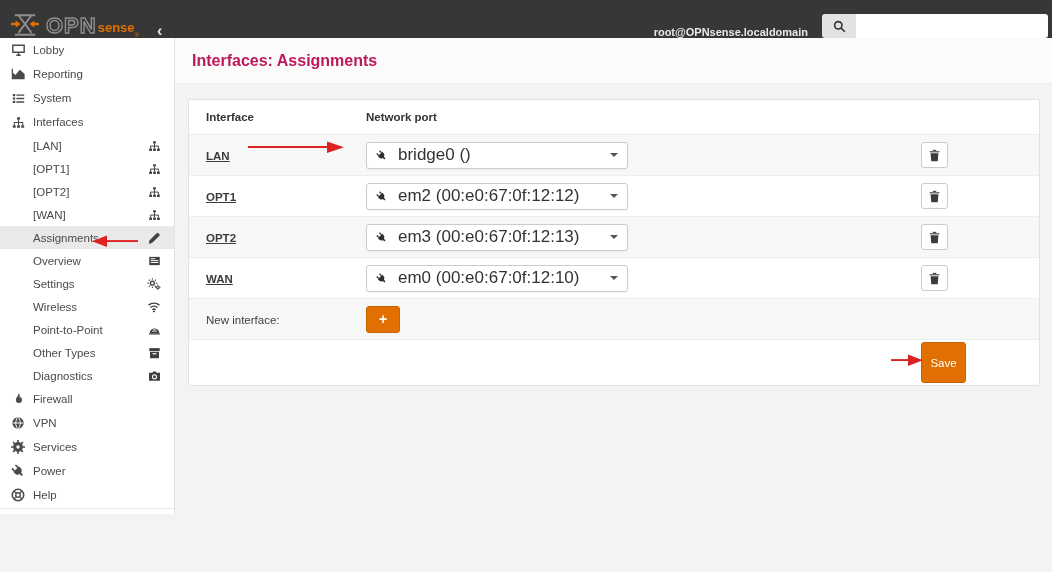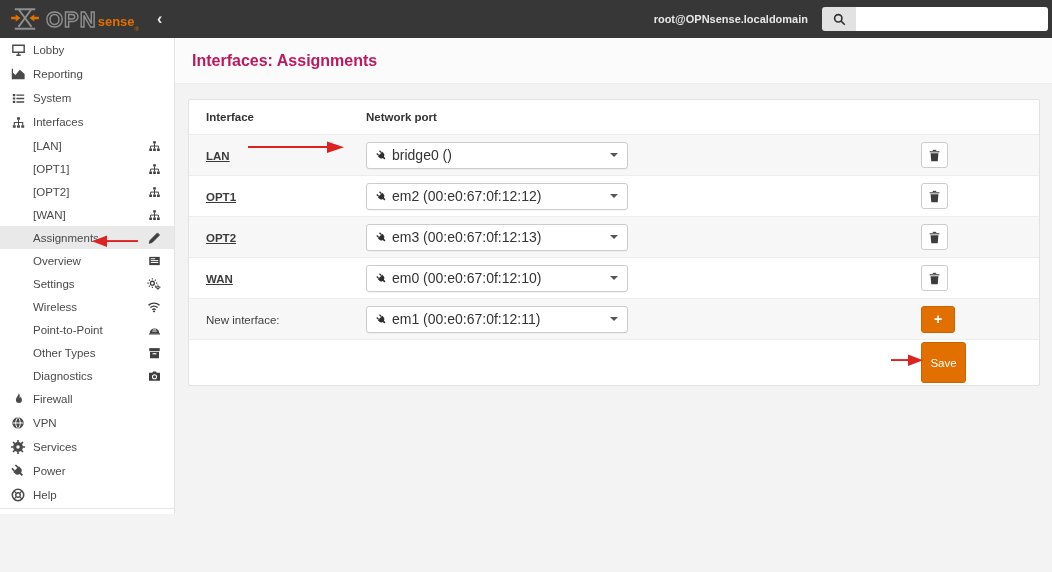--- a/index.html
+++ b/index.html
@@ -1,21 +1,21 @@
 <!DOCTYPE html>
 <html><head>
 <meta charset="utf-8">
 <style>
   * { margin:0; padding:0; box-sizing:border-box; }
   html,body { width:1052px; height:572px; }
   body { font-family:"Liberation Sans","DejaVu Sans",sans-serif; background:#fff; overflow:hidden; }
   .screen { position:relative; width:1052px; height:572px; background:#f3f3f3; }
 
   
-  .header { position:absolute; top:0; left:0; width:1052px; height:38px; background:#373737; display:flex; align-items:center; z-index:5; }
+  .header { position:absolute; top:0; left:0; width:1052px; height:38px; background:#373737; display:flex; align-items:flex-end; z-index:5; }
   .brand { display:flex; align-items:flex-end; margin-left:10px; }
   .brand-mark { width:30px; height:26px; margin-right:6px; }
   .brand-opn { font-size:22px; font-weight:bold; letter-spacing:1px; color:transparent; -webkit-text-stroke:1.4px #8f8f8f; line-height:24px; }
   .brand-sense { font-size:13px; font-weight:bold; color:#e17000; line-height:20px; margin-left:1px; }
   .brand-reg { font-size:6px; color:#e17000; vertical-align:top; }
   .collapse-btn { color:#e9e9e9; font-size:16px; font-weight:bold; margin-left:18px; cursor:pointer; line-height:14px; }
   .header-spacer { flex:1; }
   .header-user { color:#e8e8e8; font-size:11px; font-weight:bold; margin-right:14px; }
   .search-group { display:flex; width:226px; height:24px; margin-right:4px; border-radius:3px; overflow:hidden; }
   .search-addon { width:34px; background:#e2e2e2; display:flex; align-items:center; justify-content:center; }
@@ -41,21 +41,21 @@
   .col-iface { width:177px; padding-left:17px; }
   .col-port { flex:1; }
   .col-act { width:118px; }
   .t-row { display:flex; align-items:center; height:41px; border-top:1px solid #ededed; }
   .t-row.striped { background:#f7f7f7; }
   .iface-link { font-size:11.5px; font-weight:bold; color:#3b3b3b; text-decoration:underline; cursor:pointer; }
   .iface-plain { font-size:11.5px; color:#3f3f3f; }
 
   .select-box { width:262px; height:27px; background:#fff; border:1px solid #ccc; border-radius:3px; display:flex; align-items:center; padding:0 9px; cursor:pointer; box-shadow:0 1px 1px rgba(0,0,0,.04); }
   .select-box .plug { margin-right:5px; color:#2f2f2f; display:flex; transform:rotate(-45deg); }
-  .select-label { font-size:14px; color:#333; flex:1; }
+  .select-label { font-size:17px; color:#333; flex:1;margin-left:6px; }
   .caret { width:0; height:0; border-left:4px solid transparent; border-right:4px solid transparent; border-top:4px solid #555; }
 
   .btn-del { width:27px; height:26px; background:#fff; border:1px solid #ccc; border-radius:3px; display:flex; align-items:center; justify-content:center; cursor:pointer; color:#3c3c3c; }
   .btn-add { width:34px; height:27px; background:#e17000; border:1px solid #ca6400; border-radius:3px; color:#fff; font-size:14px; font-weight:bold; display:flex; align-items:center; justify-content:center; cursor:pointer; }
   .save-row { display:flex; align-items:center; height:46px; border-top:1px solid #ededed; }
   .btn-save { width:45px; height:41px; background:#e17000; border:1px solid #ca6400; border-radius:3px; color:#fff; font-size:11.5px; display:flex; align-items:center; justify-content:center; cursor:pointer; }
 
   
   .annot { position:absolute; z-index:9; pointer-events:none; }
 </style>
@@ -405,32 +405,20 @@
                 <path d="M4.8.8h4.4v1.4H4.8z" fill="currentColor"></path>
                 <path d="M.8 2.6h12.4v1.4H.8z" fill="currentColor"></path>
                 <path d="M2 5h10l-.9 10.4H2.9z" fill="currentColor"></path>
               </svg>
             </button>
         </div>
       </div>
 
       <div class="t-row striped">
         <div class="col-iface"><span class="iface-plain">New interface:</span></div>
-        <div class="col-port">
-          <div class="select-box">
-            <span class="plug">
-                <svg class="ic" width="11" height="11" viewBox="0 0 16 16">
-                  <path d="M5.2 1v4M10.8 1v4" stroke="currentColor" stroke-width="1.8"></path>
-                  <path d="M3.5 5h9v2.6a4.5 4.5 0 01-3.4 4.3V15H6.9v-3.1A4.5 4.5 0 013.5 7.6z" fill="currentColor"></path>
-                </svg>
-              </span>
-            <span class="select-label">em1 (00:e0:67:0f:12:11)</span>
-            <span class="caret"></span>
-          </div>
-        </div>
         <div class="col-act">
           <button class="btn-add">+</button>
         </div>
       </div>
 
       <div class="save-row">
         <div class="col-iface"></div>
         <div class="col-port"></div>
         <div class="col-act">
           <button class="btn-save">Save</button>

